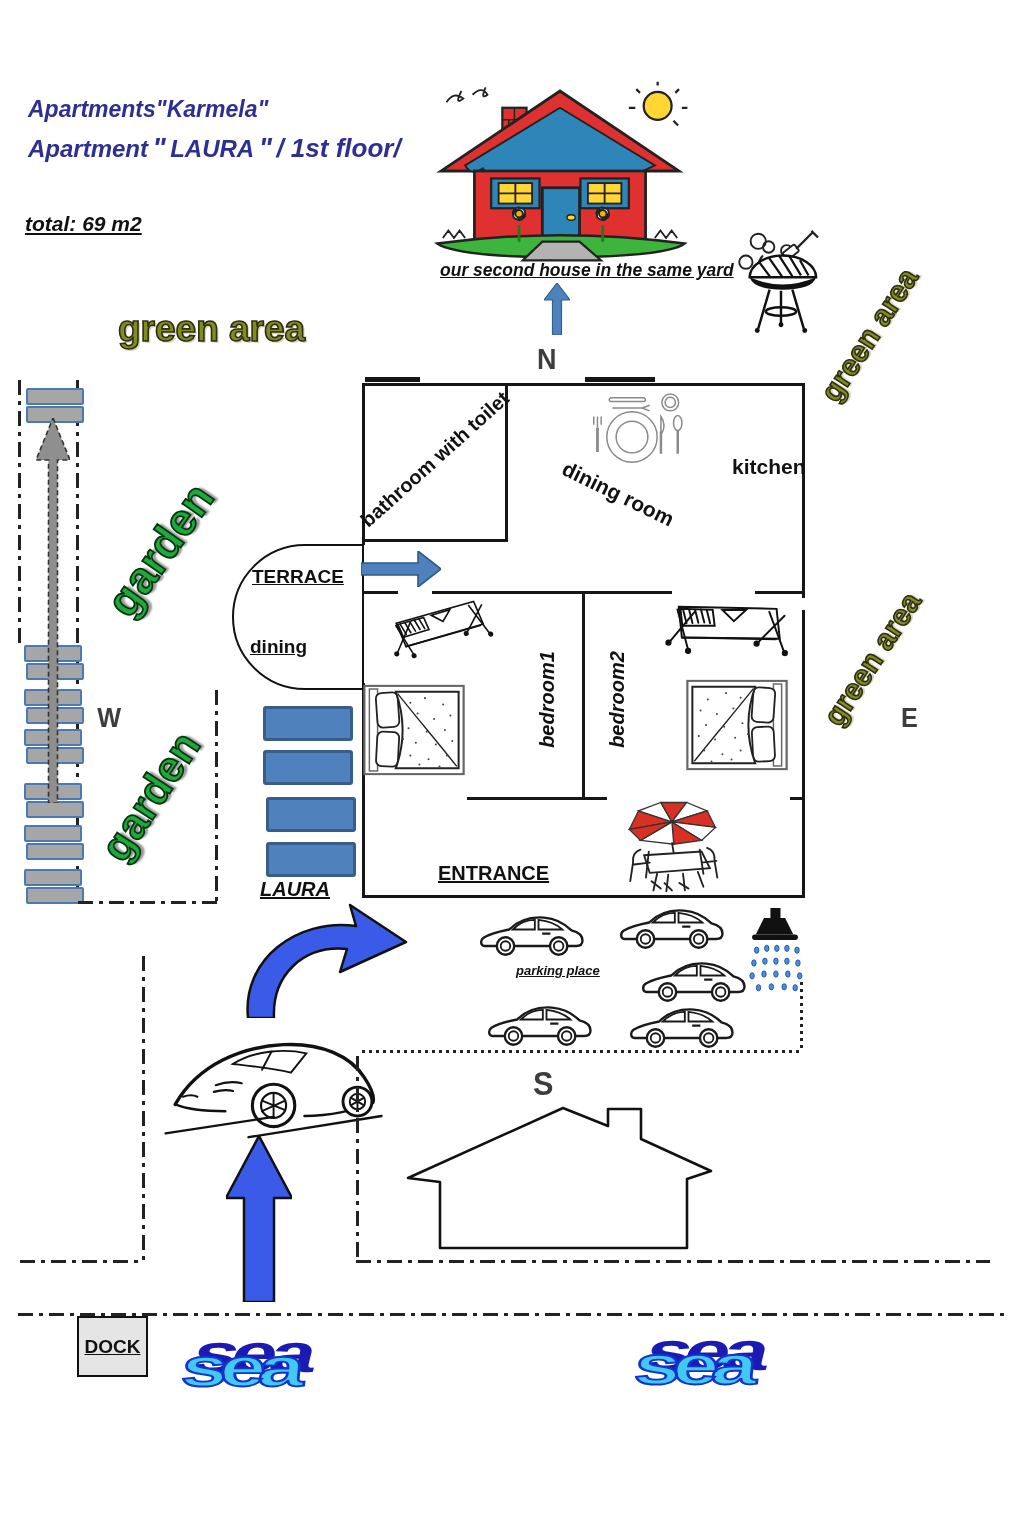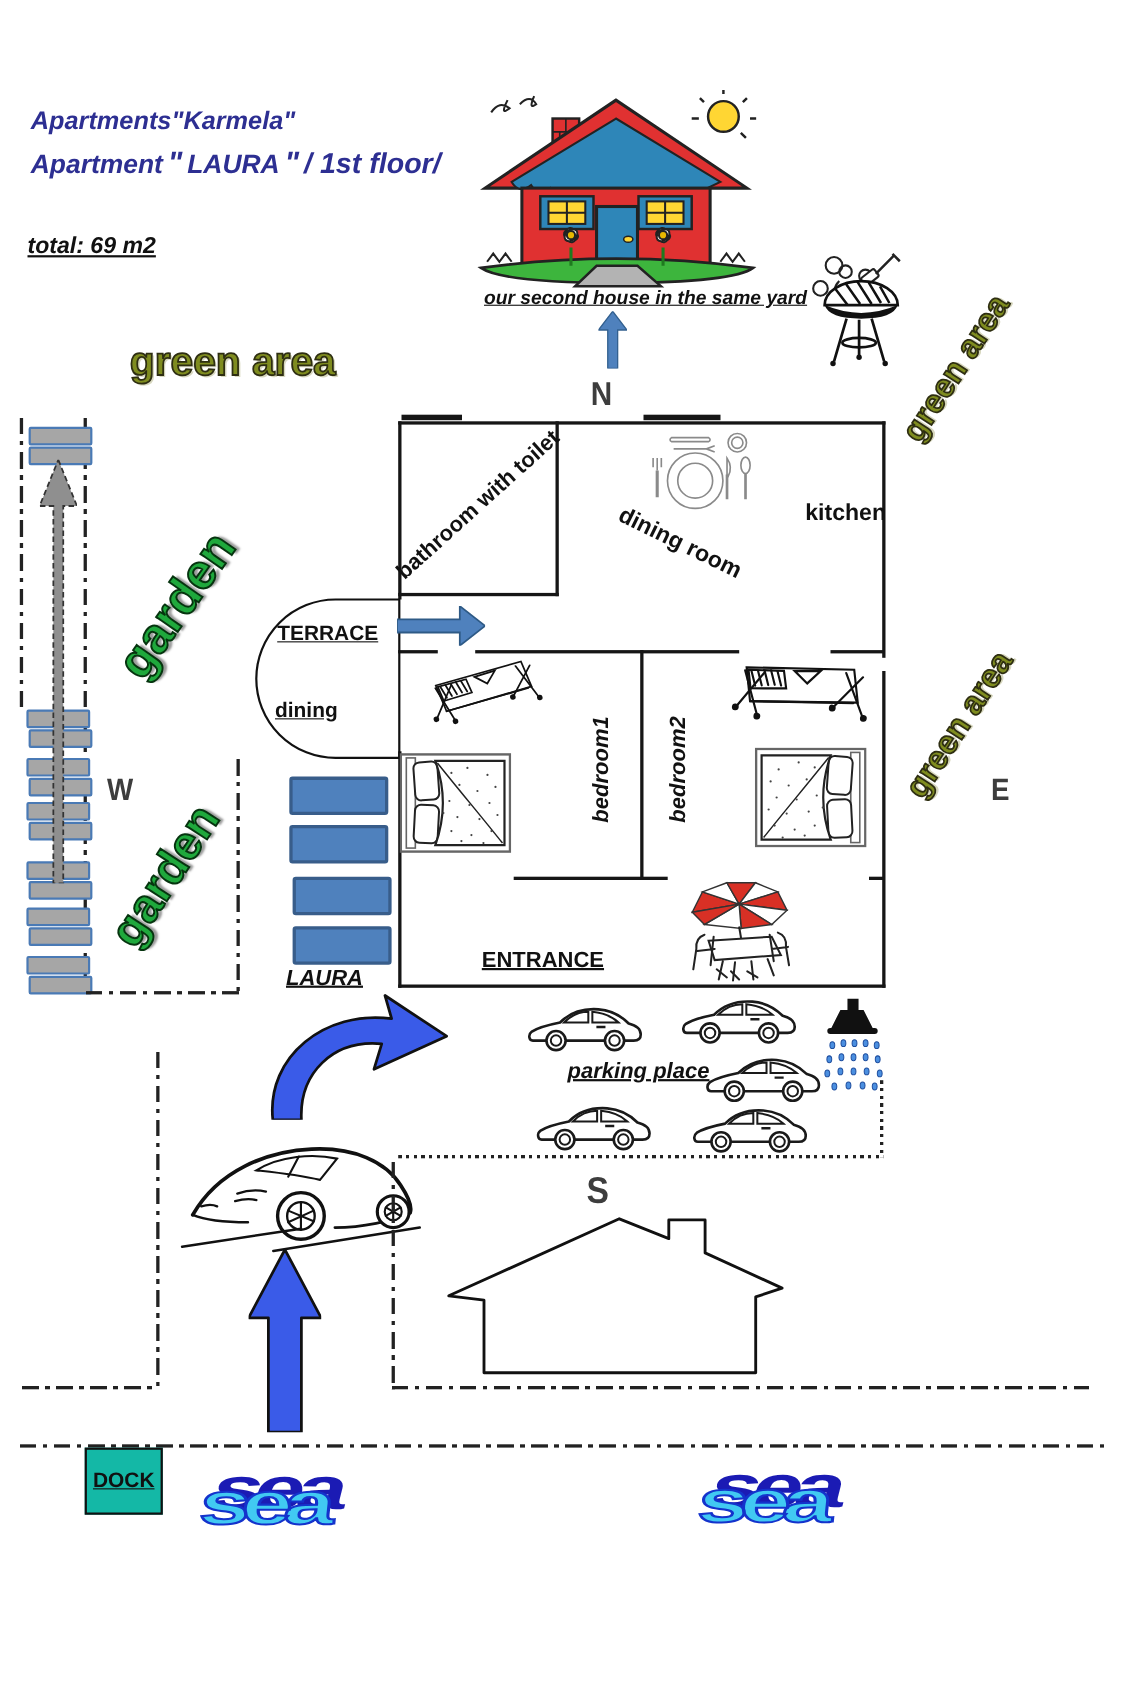--- a/index.html
+++ b/index.html
@@ -20,21 +20,21 @@
   .sea{position:absolute;font-weight:800;font-size:64px;letter-spacing:-6px;white-space:nowrap;}
   .sea .shadow{position:absolute;left:12px;top:-14px;color:#1b1bb4;transform:skewX(-14deg) scale(1.3,.85);}
   .sea .front{position:absolute;left:0;top:0;color:#41c9f2;-webkit-text-stroke:2.2px #1433cc;
      transform:skewX(-6deg) scale(1.3,.85);}
   .ddh{position:absolute;height:3px;background:repeating-linear-gradient(90deg,#222 0 15px,transparent 15px 21px,#222 21px 25px,transparent 25px 31px);}
   .ddv{position:absolute;width:3px;background:repeating-linear-gradient(180deg,#222 0 15px,transparent 15px 21px,#222 21px 25px,transparent 25px 31px);}
   .doth{position:absolute;height:3px;background:repeating-linear-gradient(90deg,#222 0 3px,transparent 3px 7px);}
   .dotv{position:absolute;width:3px;background:repeating-linear-gradient(180deg,#222 0 3px,transparent 3px 7px);}
   .stair{position:absolute;width:84px;height:29px;background:#4f81bd;border:3px solid #385d8a;border-radius:3px;}
   .hbar{position:absolute;width:54px;height:13px;background:#a6a6a6;border:2.5px solid #4a7ab5;border-radius:2px;}
-  .dockbox{position:absolute;background:#14b8a6;border:2.5px solid #111;display:flex;align-items:center;justify-content:center;}
+  .dockbox{position:absolute;background:#e5e5e5;border:2.5px solid #111;display:flex;align-items:center;justify-content:center;}
 </style>
 </head>
 <body>
 
 <div id="canvas">
 
   <svg width="0" height="0" style="position:absolute" aria-hidden="true">
     <defs>
       <symbol id="car" viewBox="0 0 120 52">
         <path d="M7,38 C3,38 2,32 6,29 C14,24 24,22 34,20 C44,10 58,6 72,7 C86,8 95,14 102,21 C110,23 114,27 114,32 C114,36 111,38 107,38 L7,38 Z" fill="#fff" stroke="#1a1a1a" stroke-width="2.6" stroke-linejoin="round"></path>
@@ -379,21 +379,21 @@
       </svg>
     <svg class="abs" style="left:640px;top:956px;" width="110" height="50" viewBox="0 0 120 52">
         <use href="#car"></use>
       </svg>
     <svg class="abs" style="left:486px;top:1000px;" width="110" height="50" viewBox="0 0 120 52">
         <use href="#car"></use>
       </svg>
     <svg class="abs" style="left:628px;top:1002px;" width="110" height="50" viewBox="0 0 120 52">
         <use href="#car"></use>
       </svg>
-    <div class="abs lbl ital und" style="left:516px;top:963px;font-size:20px;">parking place</div>
+    <div class="abs lbl ital und" style="left:516px;top:963px;font-size:13px;">parking place</div>
     <svg class="abs" style="left:742px;top:906px;" width="66" height="92" viewBox="0 0 72 100">
         <use href="#shower"></use>
       </svg>
   </div>
   <div class="dotv" style="left:800px;top:982px;height:70px;"></div>
   <div class="doth" style="left:362px;top:1050px;width:441px;"></div>
 
   <svg class="abs" style="left:238px;top:900px;" width="170" height="118" viewBox="0 0 170 118">
     <path d="M10,118 C4,60 58,18 118,26 L112,5 L168,42 L102,72 L109,49 C64,45 34,76 36,118 Z" fill="#3a5be8" stroke="#111" stroke-width="2.5" stroke-linejoin="round"></path>
   </svg>

